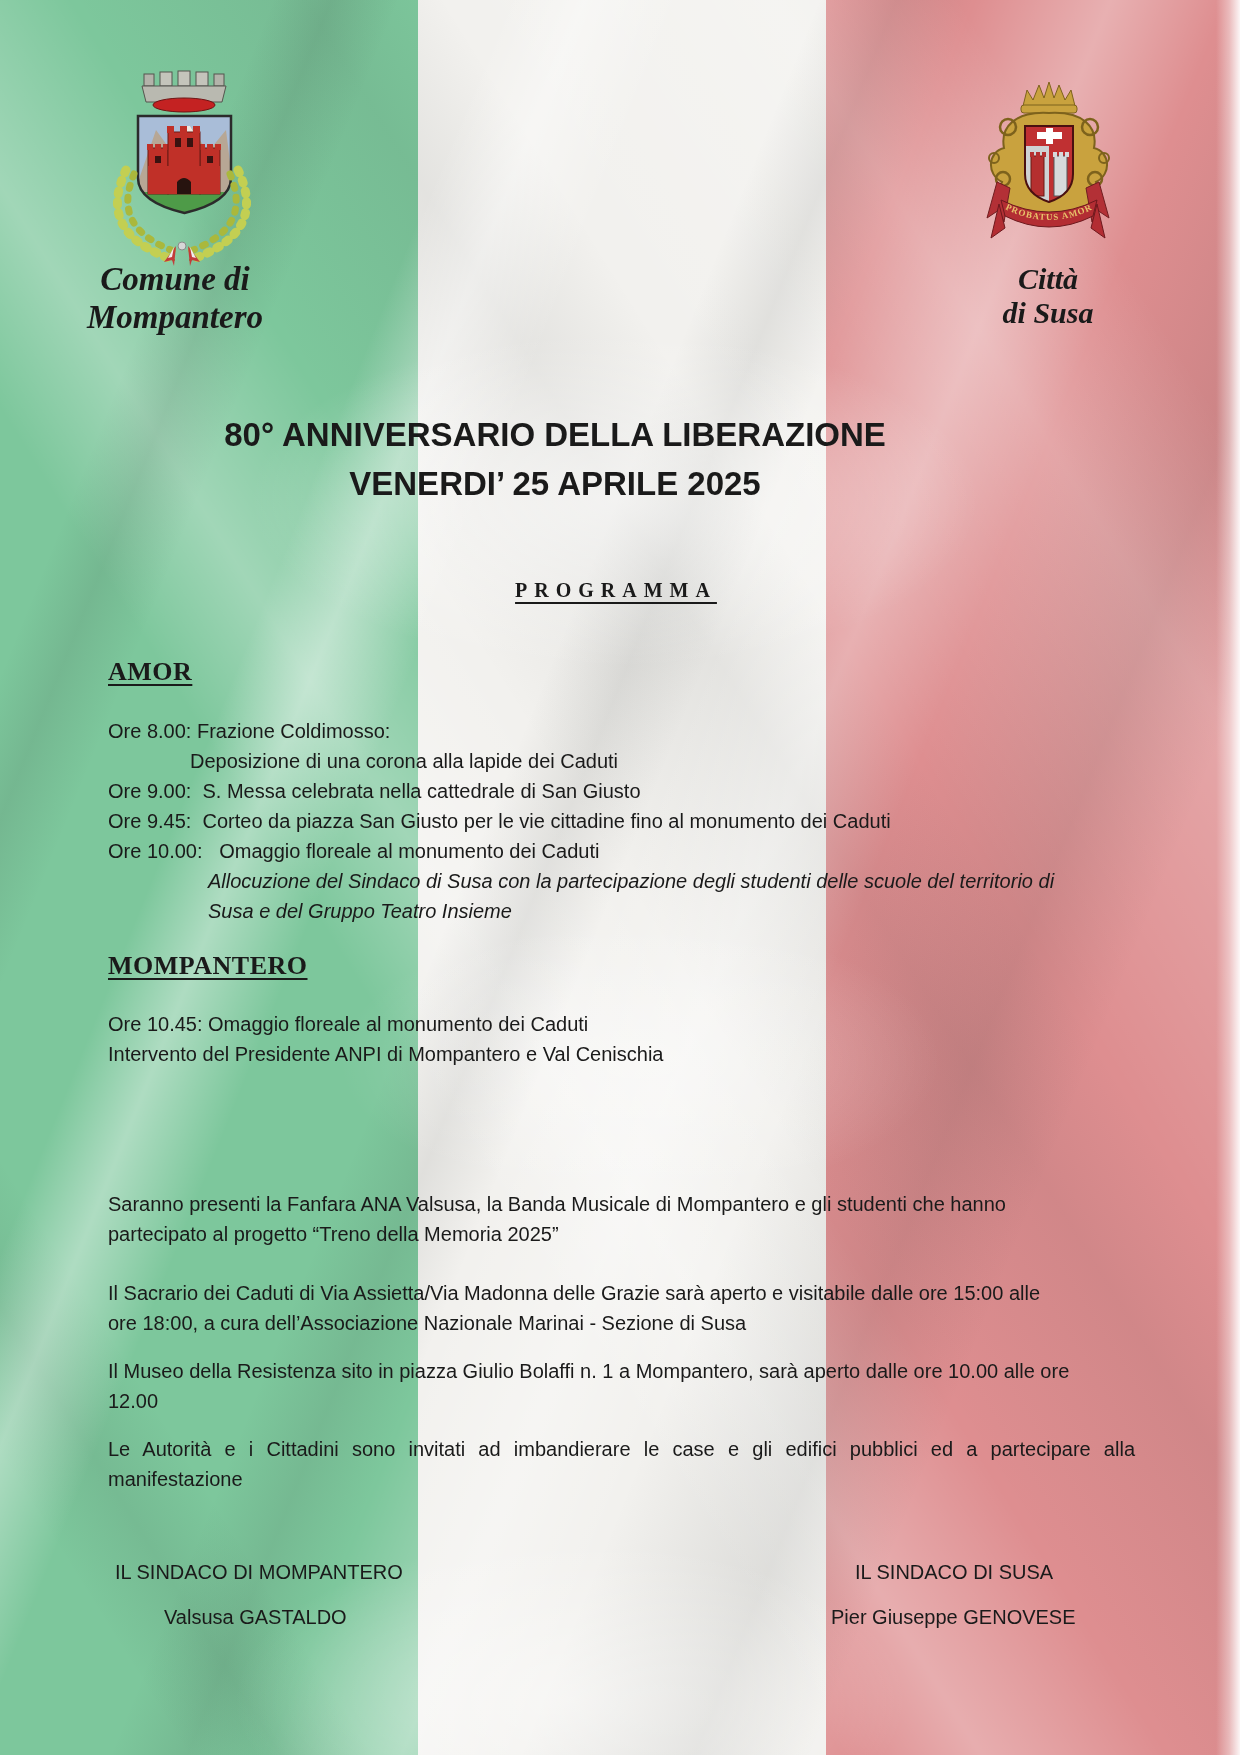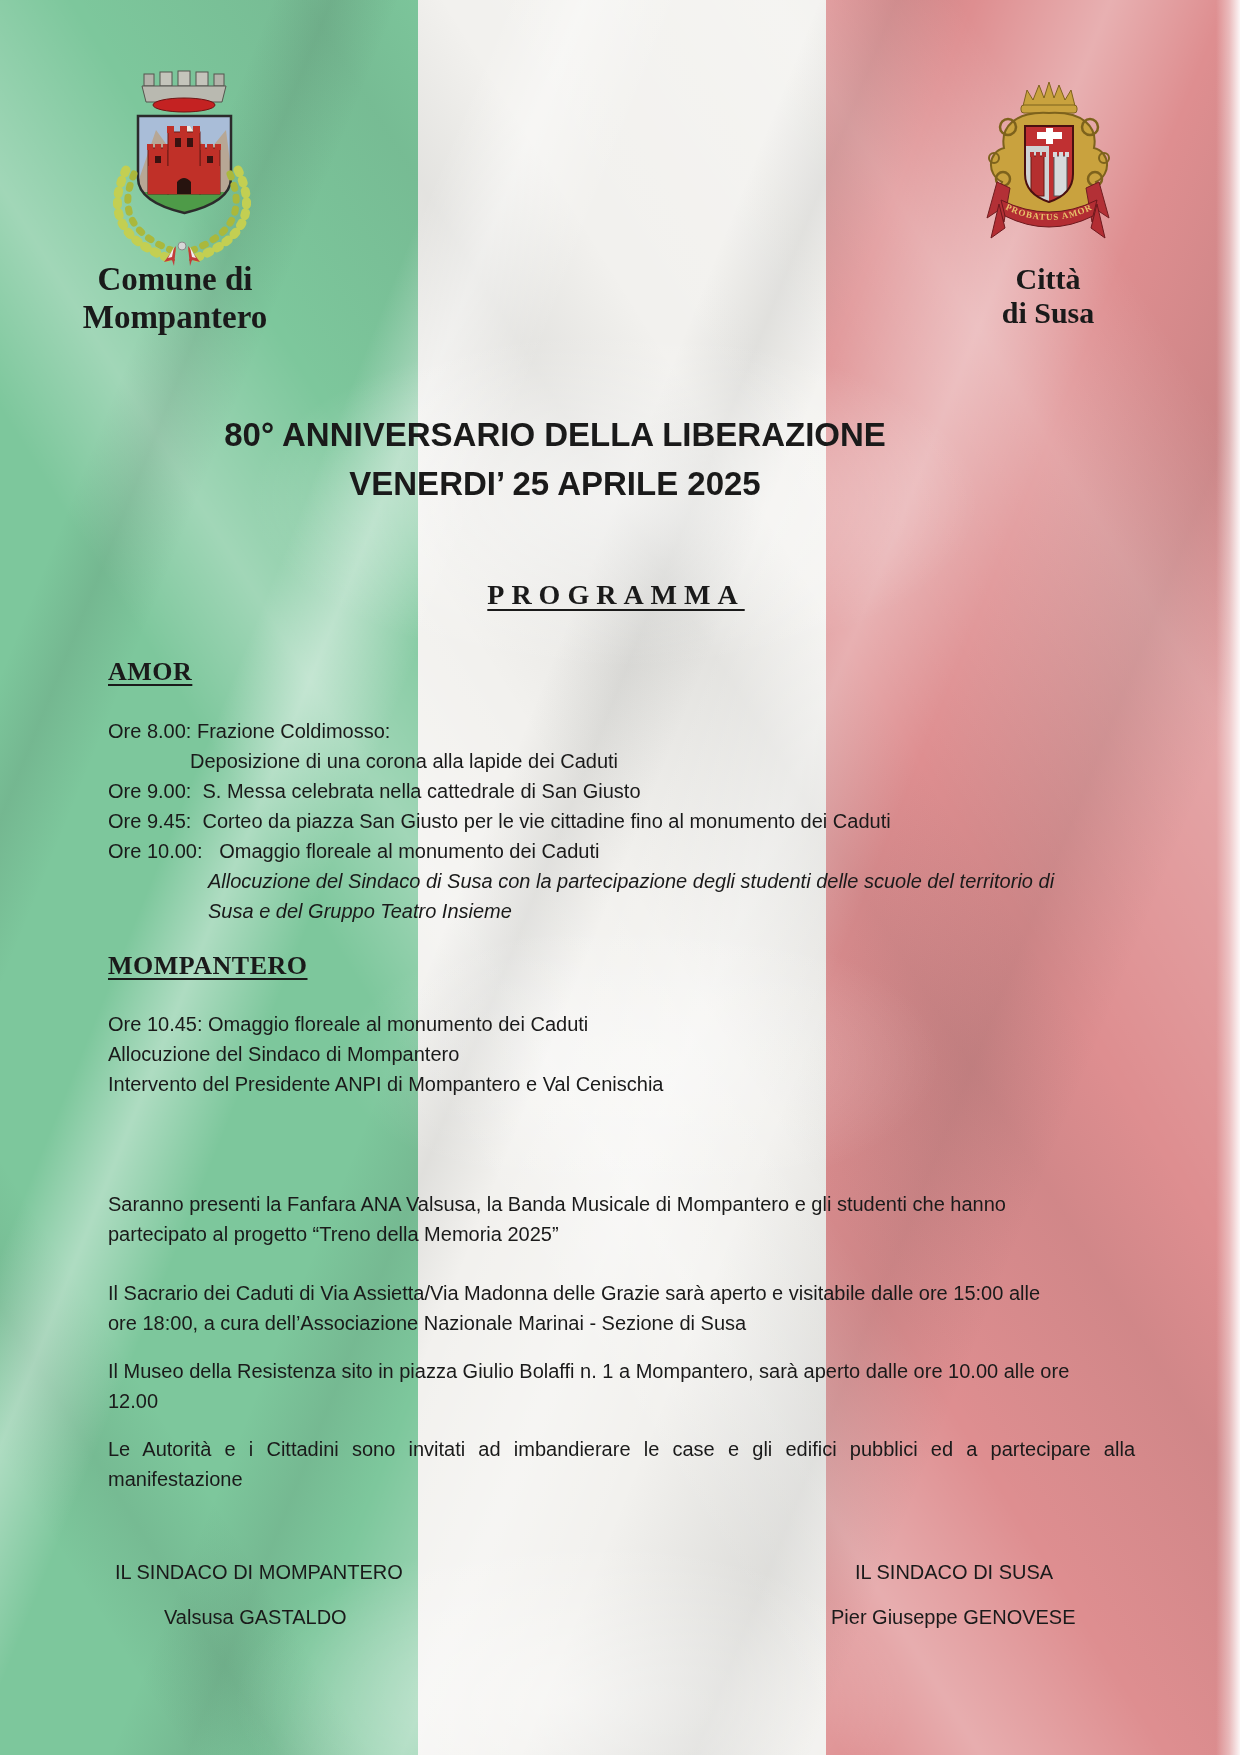--- a/index.html
+++ b/index.html
@@ -17,24 +17,24 @@
         rgba(255,255,255,.30) 57%, rgba(0,0,0,0) 63%, rgba(40,45,42,.10) 72%, rgba(0,0,0,0) 78%),
       linear-gradient(58deg, rgba(0,0,0,0) 0 8%, rgba(35,40,38,.08) 12%, rgba(0,0,0,0) 16%,
         rgba(0,0,0,0) 36%, rgba(255,255,255,.28) 42%, rgba(0,0,0,0) 50%,
         rgba(35,40,38,.07) 60%, rgba(0,0,0,0) 66%, rgba(255,255,255,.22) 80%, rgba(0,0,0,0) 88%),
       linear-gradient(90deg, #7dc79c 0 33.7%, #f2f1ee 33.7% 66.6%, #de8e90 66.6% 100%);}
   .flag-edge{position:absolute;top:0;right:0;width:24px;height:100%;
       background:linear-gradient(to left, rgba(255,255,255,.92), rgba(255,255,255,.40) 45%, rgba(255,255,255,0));}
   
   .t{position:absolute;}
   .serifB{font-family:"Liberation Serif",serif;font-weight:bold;}
-  .org{font-size:33px;line-height:38px;text-align:center;width:270px;}
+  .org{font-size:33px;line-height:38px;text-align:center;width:270px;font-style:italic;}
   .org-susa{font-size:30px;line-height:34px;}
   .title{left:0;width:1110px;text-align:center;font-weight:bold;font-size:33px;line-height:49px;}
-  .programma{left:0;width:1232px;text-align:center;font-size:28px;letter-spacing:7px;
+  .programma{left:0;width:1232px;text-align:center;font-size:20px;letter-spacing:7px;
       text-decoration:underline;text-underline-offset:5px;text-decoration-thickness:2px;}
   .secHead{font-size:26px;letter-spacing:.5px;
       text-decoration:underline;text-underline-offset:4px;text-decoration-thickness:2px;}
   .body-block{left:108px;width:1030px;}
   .bl{font-size:20px;line-height:30px;white-space:pre;}
   .ind1{padding-left:82px;}
   .ind2{padding-left:100px;font-style:italic;}
   .just{white-space:normal;width:1027px;text-align:justify;text-align-last:justify;}
   .sig{font-size:20px;white-space:pre;text-align:right;}
 </style>
@@ -196,21 +196,20 @@
     <div class="bl">Ore 9.45:  Corteo da piazza San Giusto per le vie cittadine fino al monumento dei Caduti</div>
     <div class="bl">Ore 10.00:   Omaggio floreale al monumento dei Caduti</div>
     <div class="bl ind2">Allocuzione del Sindaco di Susa con la partecipazione degli studenti delle scuole del territorio di</div>
     <div class="bl ind2">Susa e del Gruppo Teatro Insieme</div>
   </div>
 
   <div class="t serifB secHead" style="left:108px;top:951px;">MOMPANTERO</div>
 
   <div class="t body-block" style="top:1009px;">
     <div class="bl">Ore 10.45: Omaggio floreale al monumento dei Caduti</div>
-    <div class="bl">Allocuzione del Sindaco di Mompantero</div>
     <div class="bl">Intervento del Presidente ANPI di Mompantero e Val Cenischia</div>
   </div>
 
   <div class="t body-block" style="top:1189px;">
     <div class="bl">Saranno presenti la Fanfara ANA Valsusa, la Banda Musicale di Mompantero e gli studenti che hanno</div>
     <div class="bl">partecipato al progetto “Treno della Memoria 2025”</div>
   </div>
 
   <div class="t body-block" style="top:1278px;">
     <div class="bl">Il Sacrario dei Caduti di Via Assietta/Via Madonna delle Grazie sarà aperto e visitabile dalle ore 15:00 alle</div>

